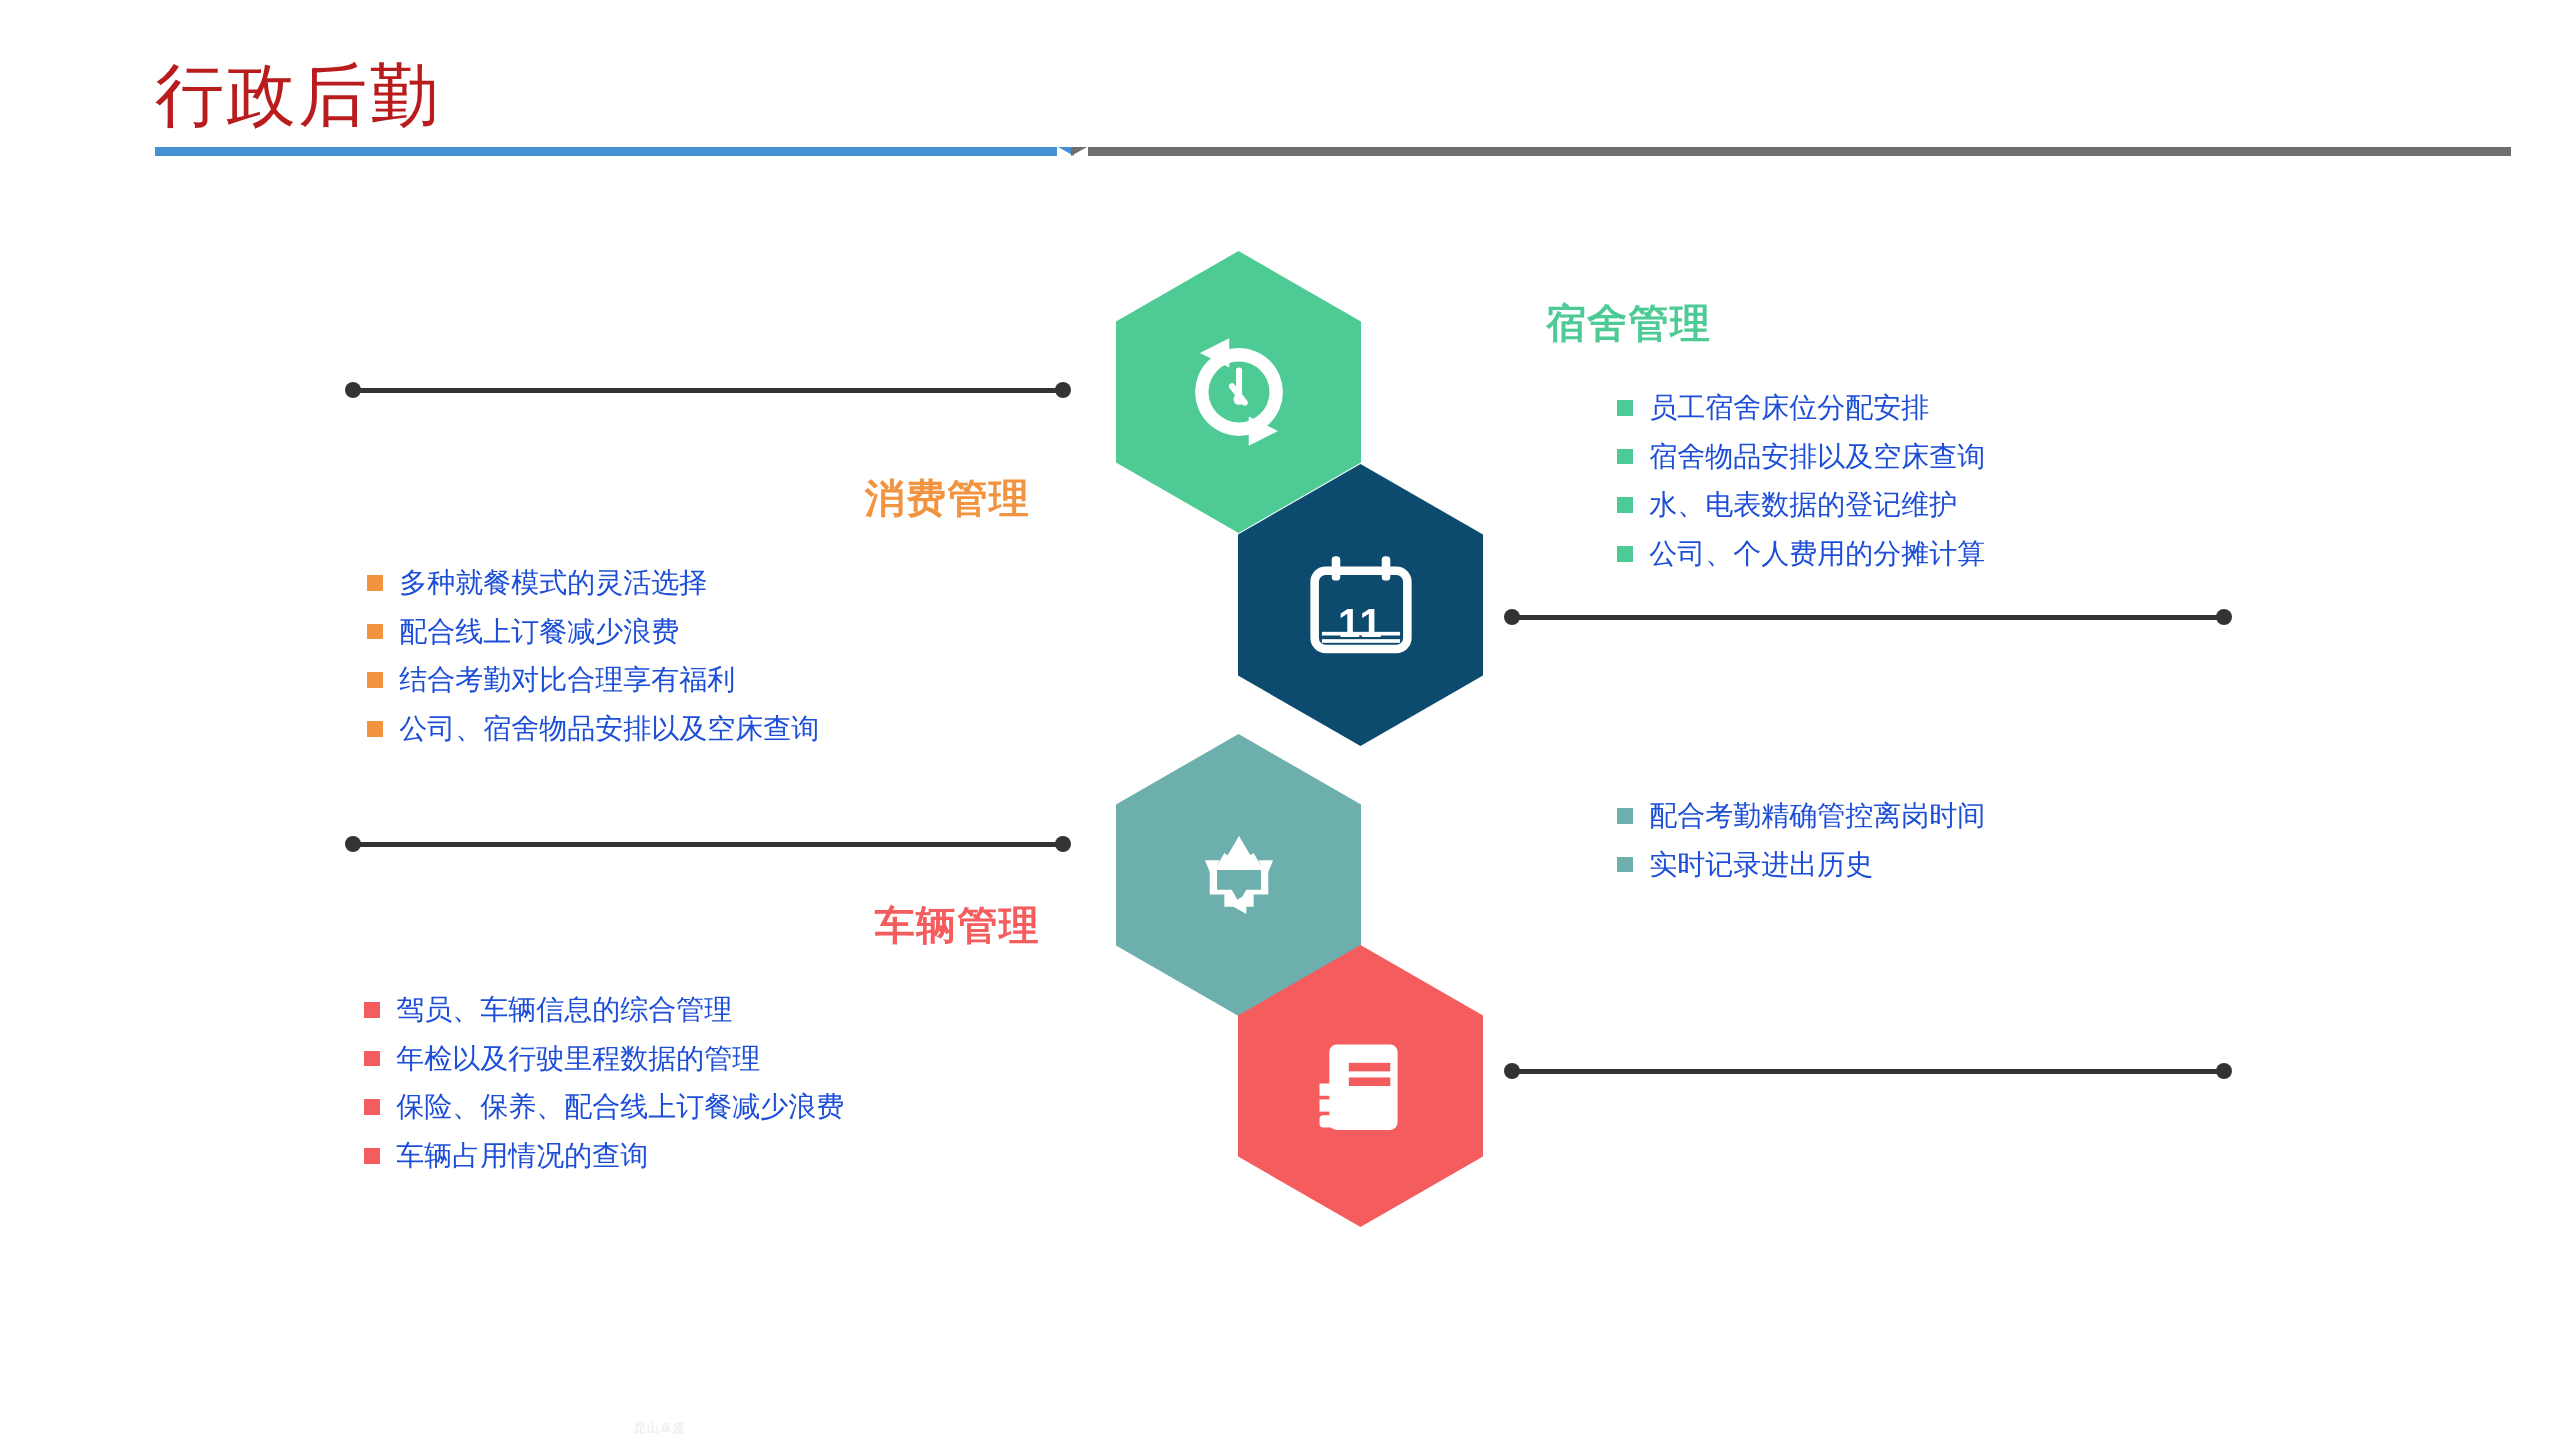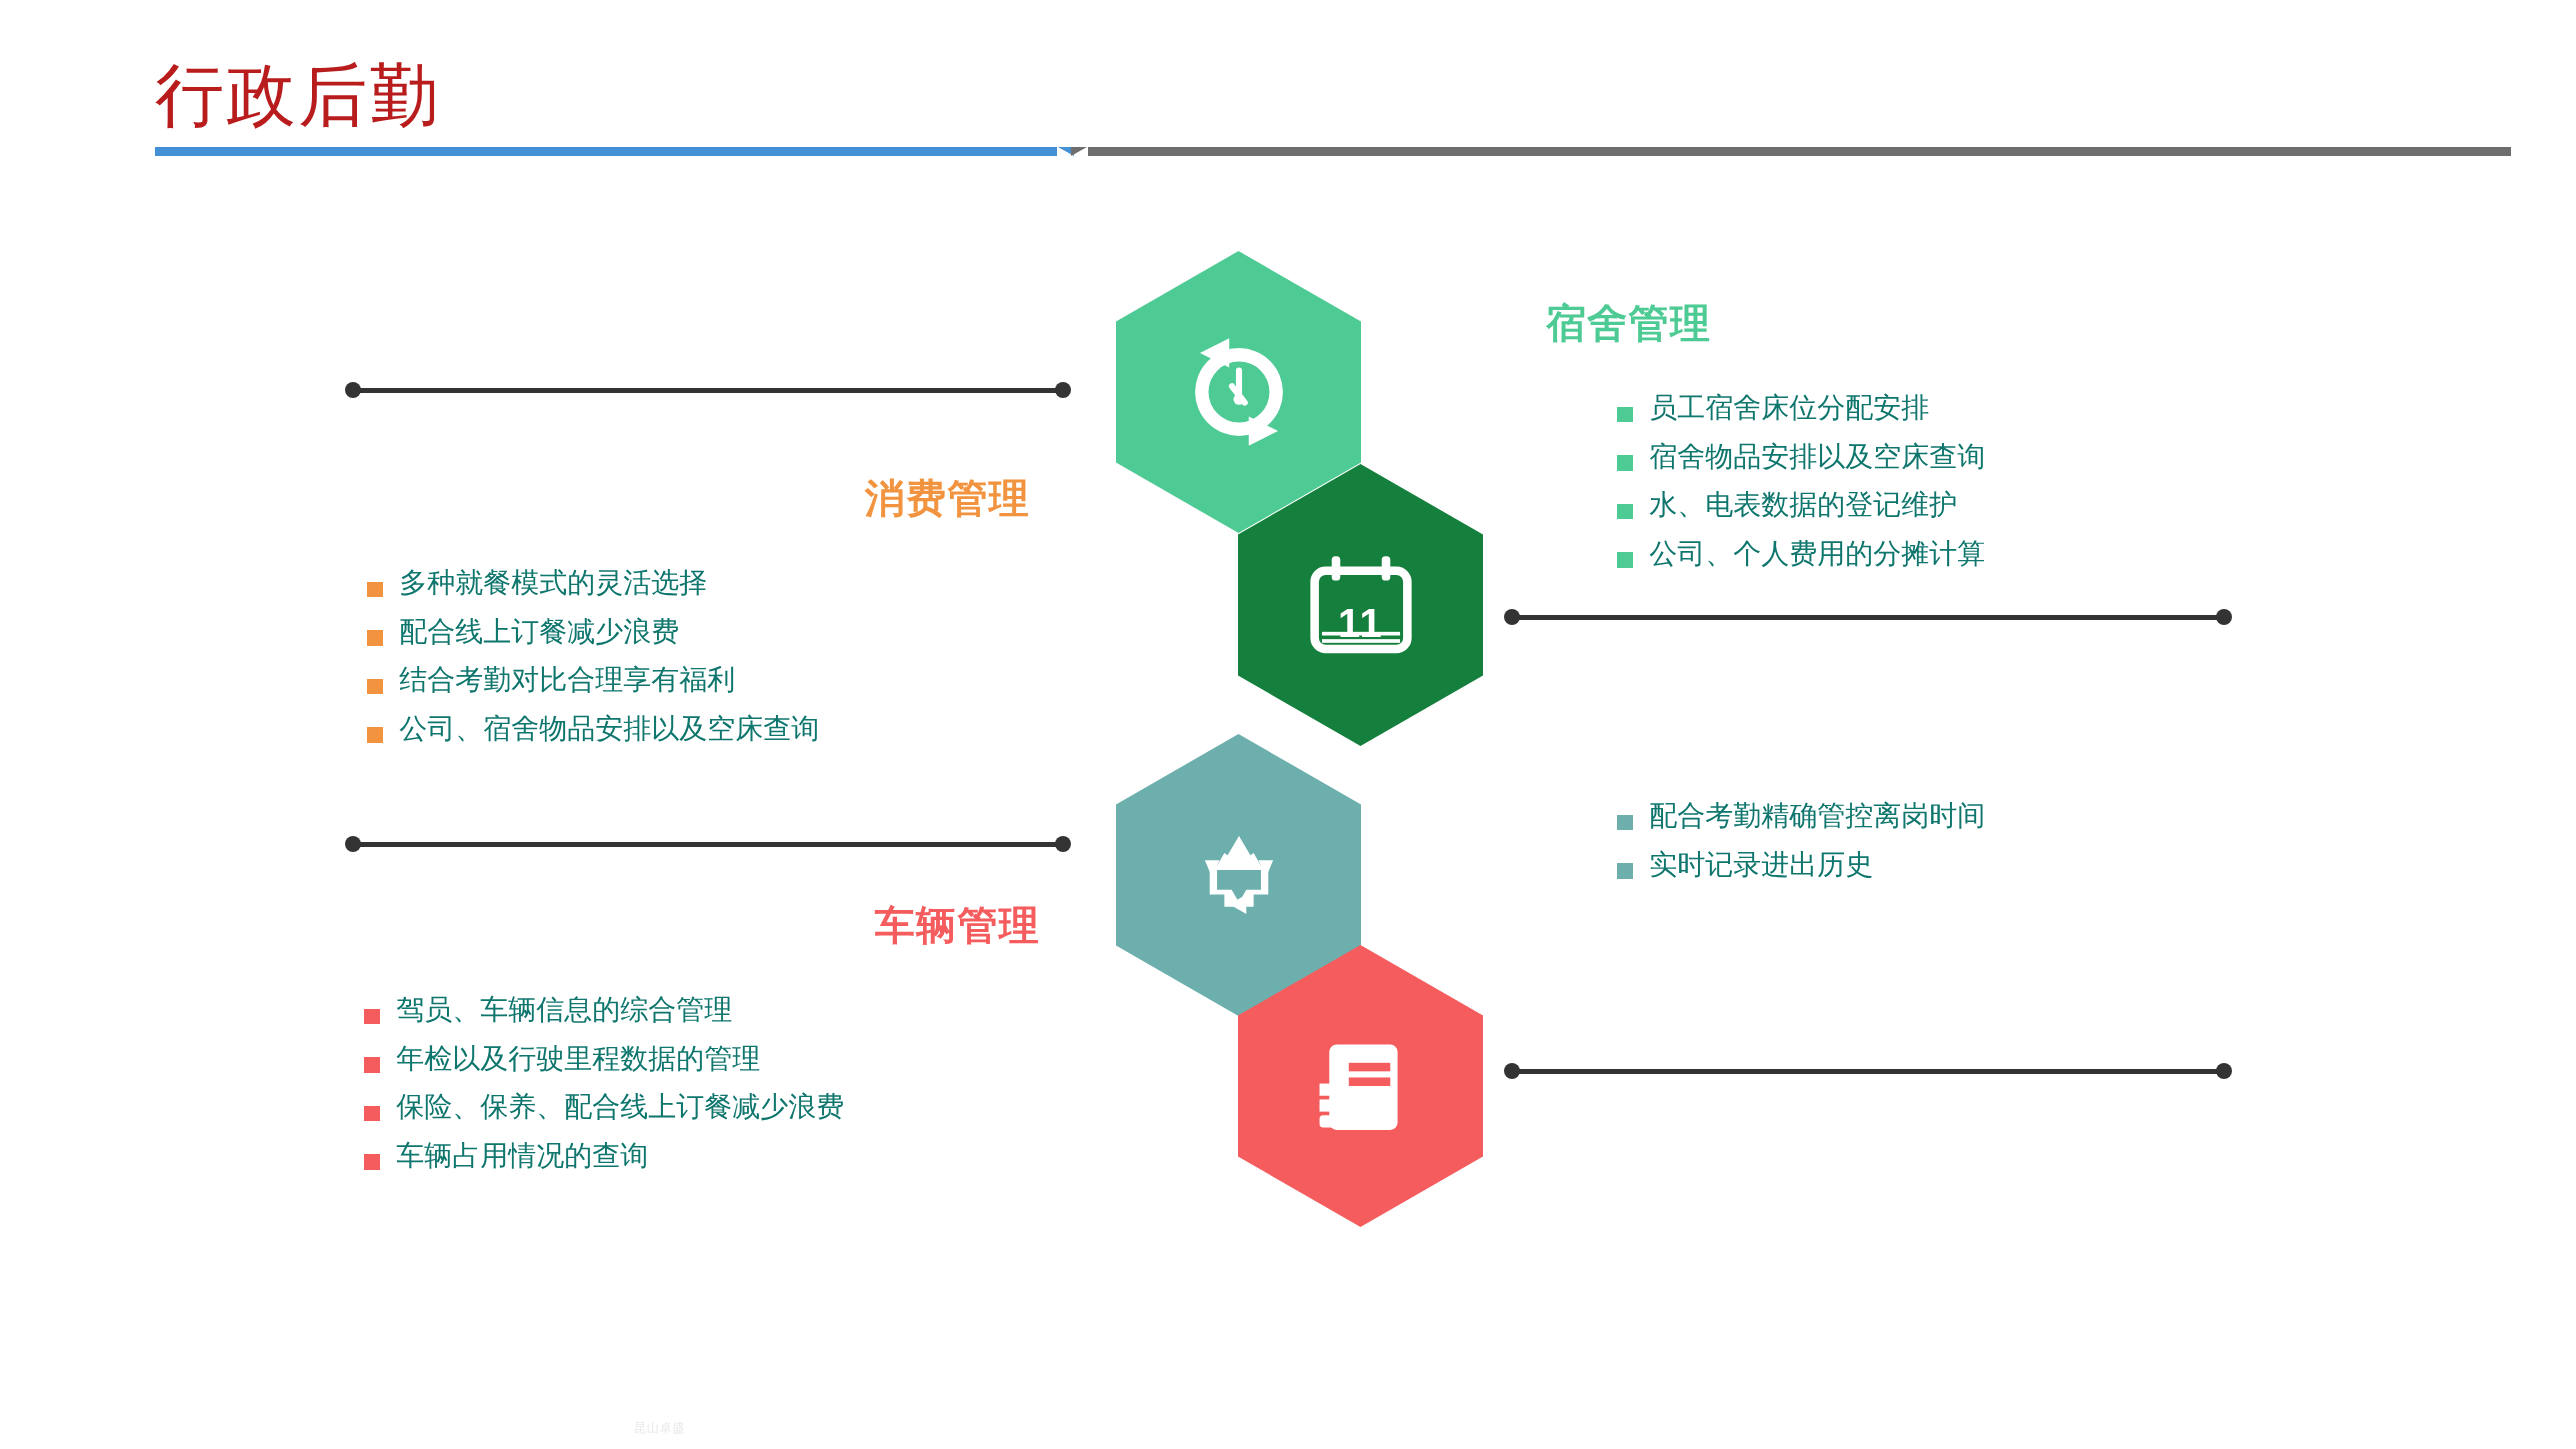--- a/index.html
+++ b/index.html
@@ -33,21 +33,21 @@
 
   
   .hex{
     position:absolute;width:245px;height:282px;
     -webkit-clip-path:polygon(50% 0%,100% 25%,100% 75%,50% 100%,0% 75%,0% 25%);
     clip-path:polygon(50% 0%,100% 25%,100% 75%,50% 100%,0% 75%,0% 25%);
     display:flex;align-items:center;justify-content:center;
   }
   .hex svg{width:122px;height:122px;display:block;}
   #hex-dorm   {left:1116px;top:251px; background:#4ecb94;}
-  #hex-dining {left:1238px;top:464px; background:#15803d;}
+  #hex-dining {left:1238px;top:464px; background:#0c4a6e;}
   #hex-vehicle{left:1116px;top:734px;background:#6cafac;}
   #hex-access {left:1238px;top:945px;background:#f55c5e;}
 
   
   .cal-num{
     position:absolute;width:100%;text-align:center;top:57px;
     font-size:40px;font-weight:700;color:#ffffff;
     font-family:"Liberation Sans",sans-serif;letter-spacing:1.3px;
   }
   .cal-wrap{position:relative;width:122px;height:122px;}
@@ -67,22 +67,22 @@
 
   
   .block{position:absolute;}
   .block .heading{
     font-size:40px;font-weight:700;letter-spacing:1.3px;white-space:nowrap;
   }
   .block.right .heading{text-align:left;}
   .block.left  .heading{text-align:right;}
   .bullets{list-style:none;margin:0;padding:0;}
   .bullets li{
-    display:flex;align-items:flex-end;
-    font-size:28px;color:#0f766e;line-height:1.0;
+    display:flex;align-items:center;
+    font-size:28px;color:#1d4ed8;line-height:1.0;
     margin-bottom:20.6px;white-space:nowrap;
   }
   .bullets li .marker{
     width:15.5px;height:15.5px;flex:0 0 15.5px;margin-right:16.7px;display:inline-block;
   }
 
   
   #block-dining {left:193px; top:471px; width:850px;}
   #block-dining .heading{color:#f2943f;margin:0 0 43px 0;padding-right:13px;}
   #block-dining .bullets{padding-left:174px;}

